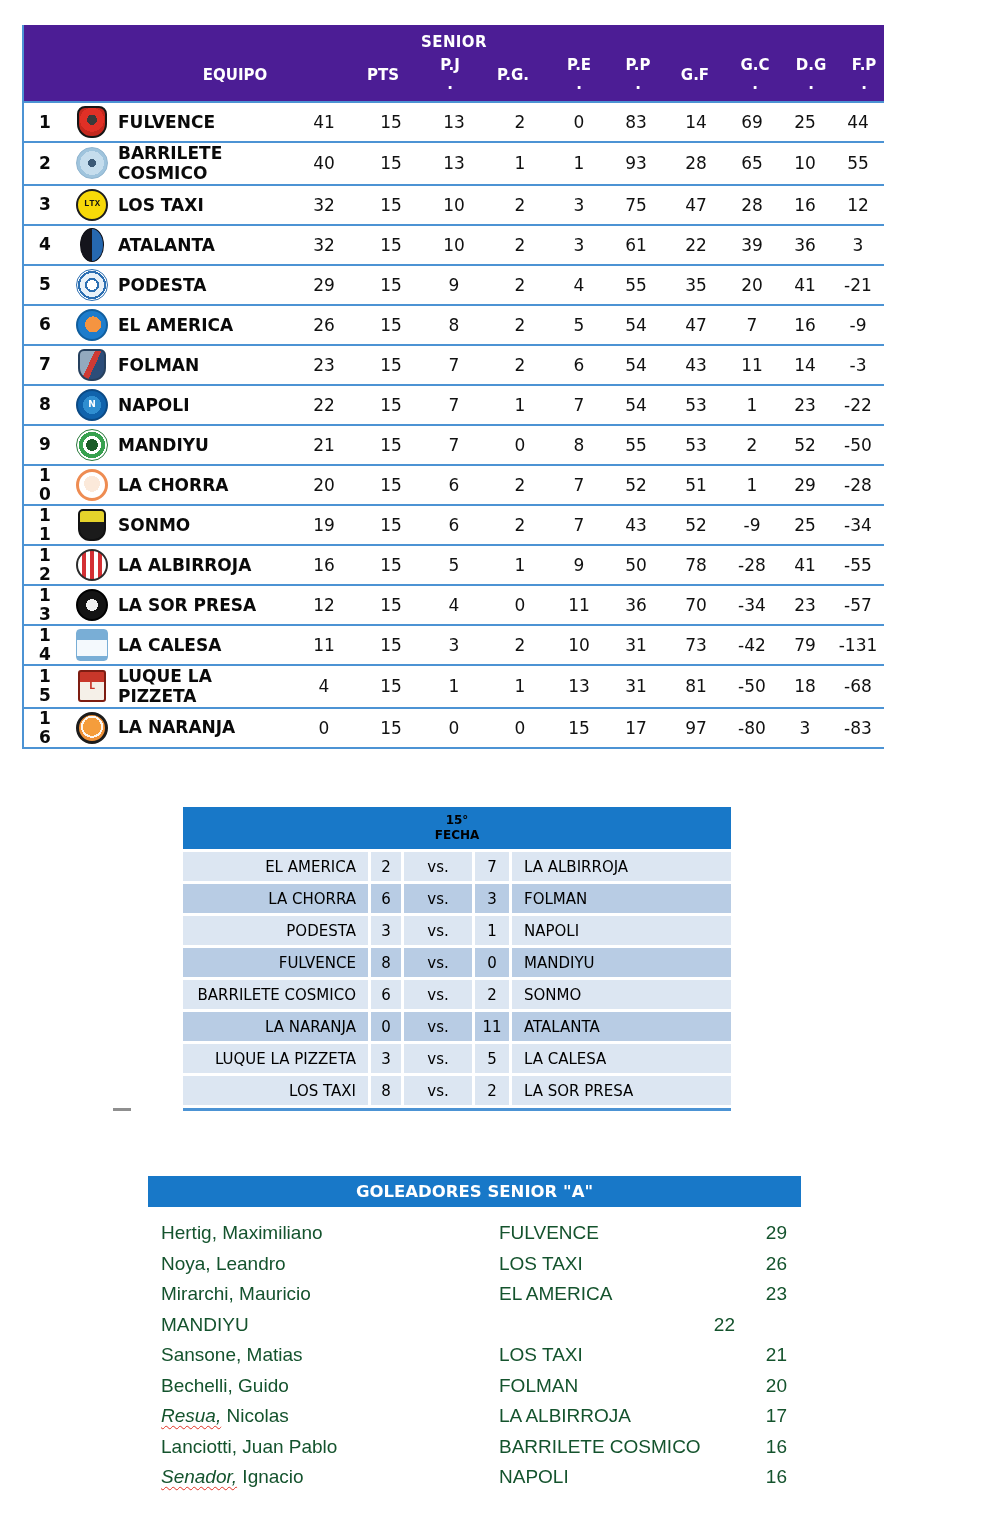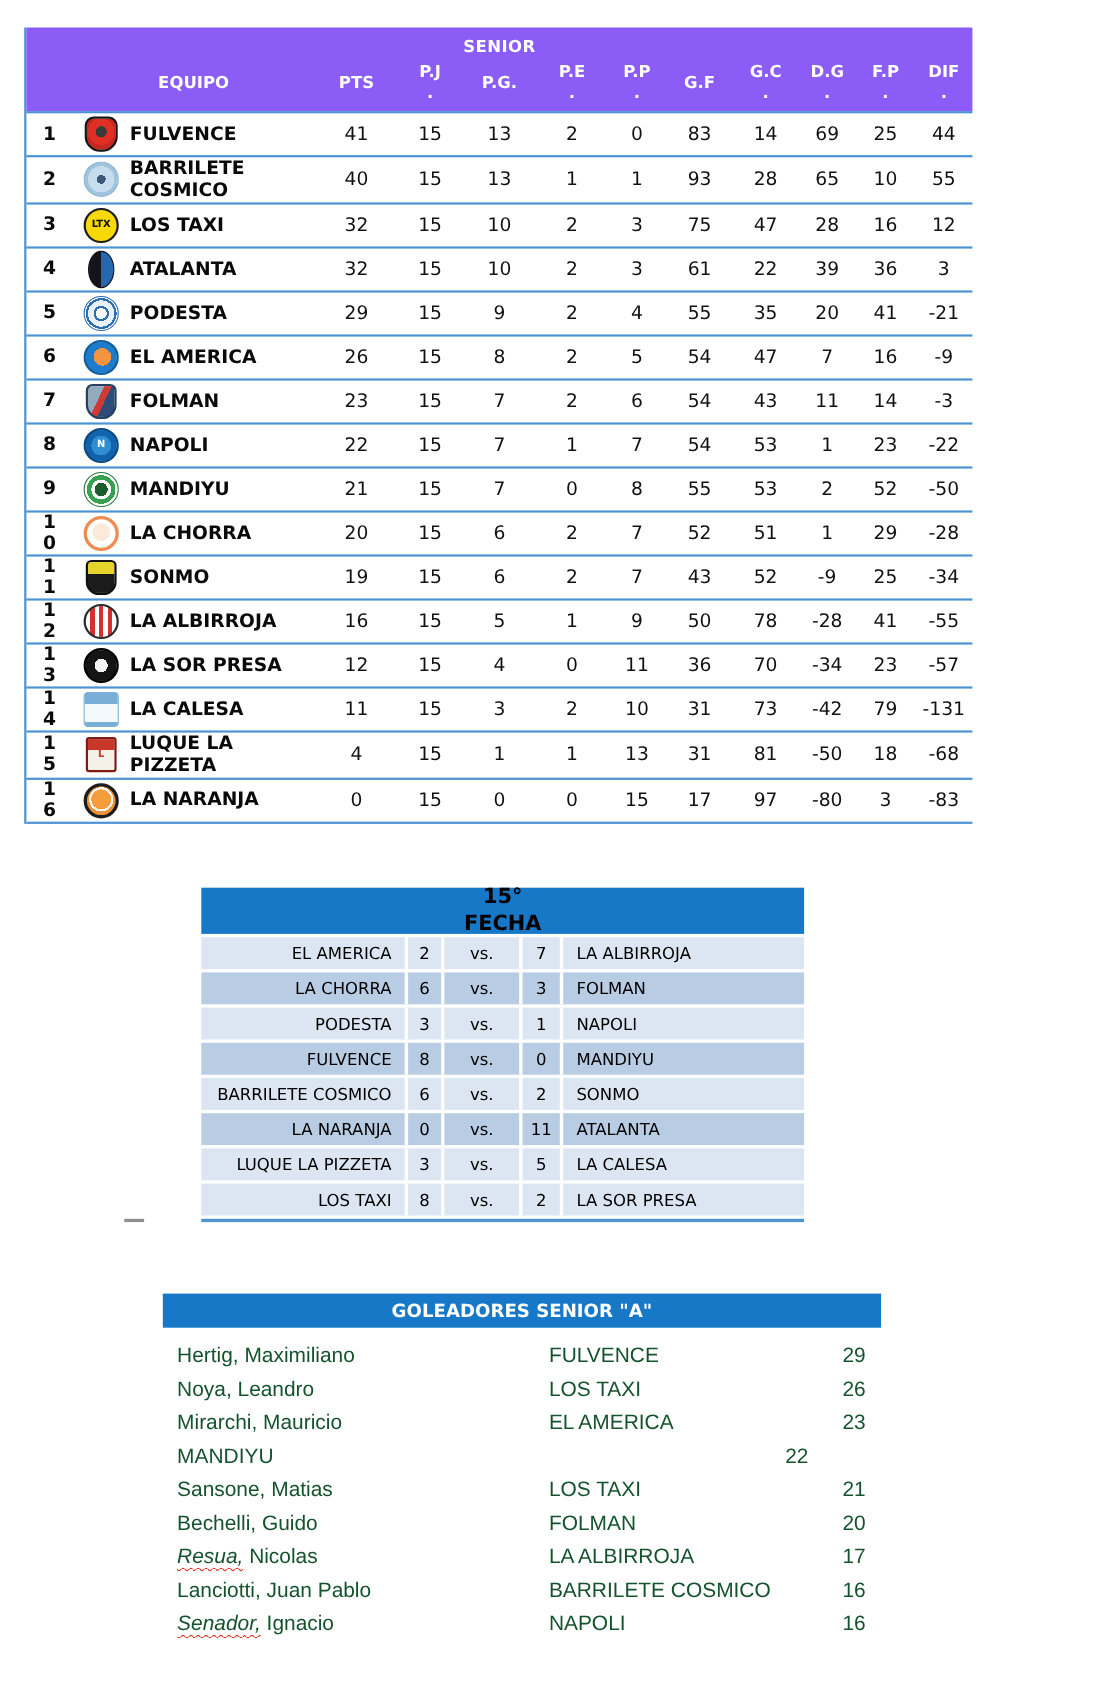--- a/index.html
+++ b/index.html
@@ -1,63 +1,63 @@
 <!DOCTYPE html>
 <html><head>
 <meta charset="utf-8">
 <style>
   html,body{margin:0;padding:0;}
   body{width:1000px;height:1537px;position:relative;background:#ffffff;
        font-family:"DejaVu Sans",sans-serif;overflow:hidden;}
 
   
   .standings{position:absolute;left:22px;top:25px;width:862px;border-left:2px solid #4C93D4;box-sizing:border-box;}
-  .st-header{background:#8b5cf6;color:#fff;padding:8px 0 5px;}
+  .st-header{background:#4c1d95;color:#fff;padding:8px 11px 5px;}
   .st-title{text-align:center;font-size:15px;font-weight:bold;letter-spacing:.4px;}
   .grid13{display:grid;grid-template-columns:42px 52px 168px 76px 58px 68px 64px 54px 60px 60px 52px 54px 52px;}
-  .st-cols{margin-top:3px;}
+  .st-cols{margin-top:3px;margin-left:48px;}
   .hc{display:flex;flex-direction:column;align-items:center;justify-content:center;min-height:42px;
       font-size:15px;font-weight:bold;line-height:1.25;}
   .hc.equipo{grid-column:2/4;}
   .trow{min-height:38px;border-top:2px solid #4C93D4;align-items:center;}
   .trow:last-child{border-bottom:2px solid #4C93D4;}
   .rankc{text-align:center;}
   .rk{display:block;width:12px;margin:0 auto;font-weight:bold;font-size:17px;line-height:1.1;
       word-break:break-all;text-align:center;color:#0a0a0a;}
   .crestc{display:flex;justify-content:center;align-items:center;}
   .crest{width:32px;height:32px;border-radius:50%;display:flex;align-items:center;justify-content:center;box-sizing:border-box;}
   .ctext{font-size:9px;font-weight:bold;line-height:1;color:inherit;}
   .team{font-weight:bold;font-size:17px;color:#0a0a0a;line-height:1.2;}
   .n{text-align:center;font-size:17px;color:#111;}
 
   
   [data-crest="fulvence"]{width:30px;height:32px;border-radius:8px 8px 14px 14px;
     background:radial-gradient(circle at 50% 42%,#3a3a3a 0 5px,#e03026 5px 12px,#c4281e 12px);border:2px solid #151515;}
   [data-crest="barrilete"]{background:radial-gradient(circle at 50% 50%,#3c5a77 0 4px,#c5dded 4px 12px,#9fc4dd 12px);border:1px solid #8fb4cf;}
-  [data-crest="lostaxi"]{background:#f7d908;border:2px solid #1d1d1d;color:#111;}
+  [data-crest="lostaxi"]{background:#f7d908;border:2px solid #1d1d1d;color:#111;font-family:Liberation Mono, monospace;}
   [data-crest="atalanta"]{width:24px;height:34px;background:linear-gradient(90deg,#14141c 0 50%,#2668b0 50%);border:1px solid #0d0d14;}
   [data-crest="podesta"]{background:radial-gradient(circle at 50% 50%,#ffffff 0 5px,#2c6fb2 5px 7px,#e9f1f8 7px 12px,#2c6fb2 12px 14px,#ffffff 14px);border:1px solid #2c6fb2;}
   [data-crest="elamerica"]{background:radial-gradient(circle at 54% 48%,#f59440 0 8px,#1d7ccb 8px);border:2px solid #105e9e;}
   [data-crest="folman"]{width:28px;height:32px;border-radius:6px 6px 13px 13px;
     background:linear-gradient(115deg,#93a9be 0 40%,#cf3a34 40% 58%,#2c4d79 58%);border:2px solid #26405e;}
   [data-crest="napoli"]{background:radial-gradient(circle at 50% 50%,#2f8ed0 0 9px,#1063ac 9px);border:2px solid #0b4a85;color:#fff;}
   [data-crest="mandiyu"]{background:radial-gradient(circle at 50% 50%,#1c5c2a 0 6px,#ffffff 6px 9px,#37a14f 9px 13px,#ffffff 13px);border:1px solid #2a7a3c;}
   [data-crest="lachorra"]{background:radial-gradient(circle at 50% 45%,#fbe9da 0 8px,#ffffff 8px);border:3px solid #ee8c52;}
   [data-crest="sonmo"]{width:28px;height:32px;border-radius:5px 5px 12px 12px;
     background:linear-gradient(180deg,#e5d32b 0 11px,#1b1b1b 11px);border:2px solid #111;}
   [data-crest="albirroja"]{background:repeating-linear-gradient(90deg,#ffffff 0 4px,#d43034 4px 8px);border:2px solid #2b2b2b;}
   [data-crest="sorpresa"]{background:radial-gradient(circle at 50% 50%,#f2f2f2 0 6px,#141414 6px);border:2px solid #000;}
   [data-crest="calesa"]{border-radius:4px;background:linear-gradient(180deg,#79aed6 0 10px,#f4f9fd 10px 26px,#79aed6 26px);border:1px solid #79aed6;}
   [data-crest="luque"]{width:28px;height:32px;border-radius:3px;
     background:linear-gradient(180deg,#c8372a 0 10px,#f5f0e8 10px);border:2px solid #7e1d12;color:#c8372a;}
   [data-crest="naranja"]{background:radial-gradient(circle at 50% 45%,#f59d3c 0 9px,#fdf6ee 9px 11px,#ef9138 11px);border:3px solid #1c1c1c;}
 
   
   .fixtures{position:absolute;left:183px;top:807px;width:548px;}
-  .fx-header{background:#1878C8;color:#000;font-weight:bold;font-size:19px;line-height:1.25;height:42px;
+  .fx-header{background:#1878C8;color:#000;font-weight:bold;font-size:12px;line-height:1.25;height:42px;
              display:flex;flex-direction:column;align-items:center;justify-content:center;}
   .fxrows{padding-bottom:3px;border-bottom:3px solid #4C93D4;}
   .fxrow{display:grid;grid-template-columns:185px 33px 71px 37px 222px;height:29px;margin-top:3px;font-size:15px;color:#000;}
   .fxrow > div{display:flex;align-items:center;background:#DCE6F2;box-sizing:border-box;}
   .fxrow > div + div{border-left:3px solid #ffffff;}
   .fxrow.dark > div{background:#B8CCE4;}
   .fx-home{justify-content:flex-end;padding-right:12px;}
   .fx-away{padding-left:12px;}
   .fx-score,.fx-vs{justify-content:center;}
 

